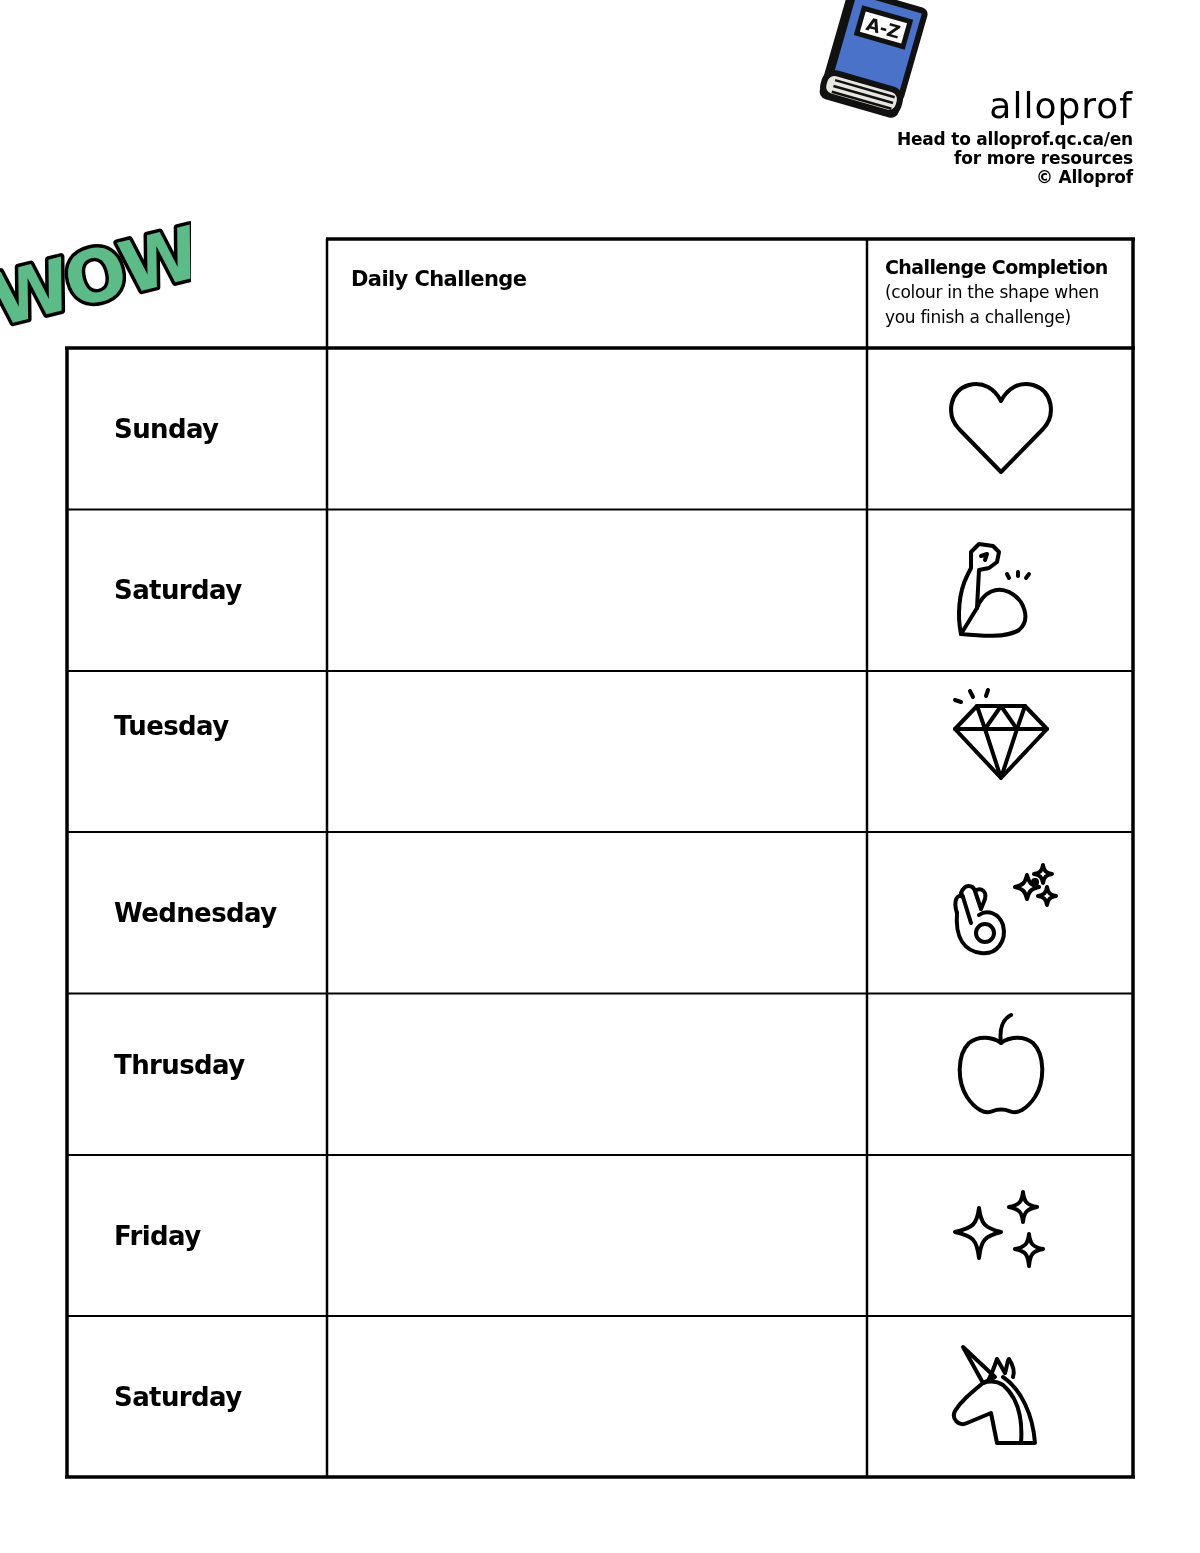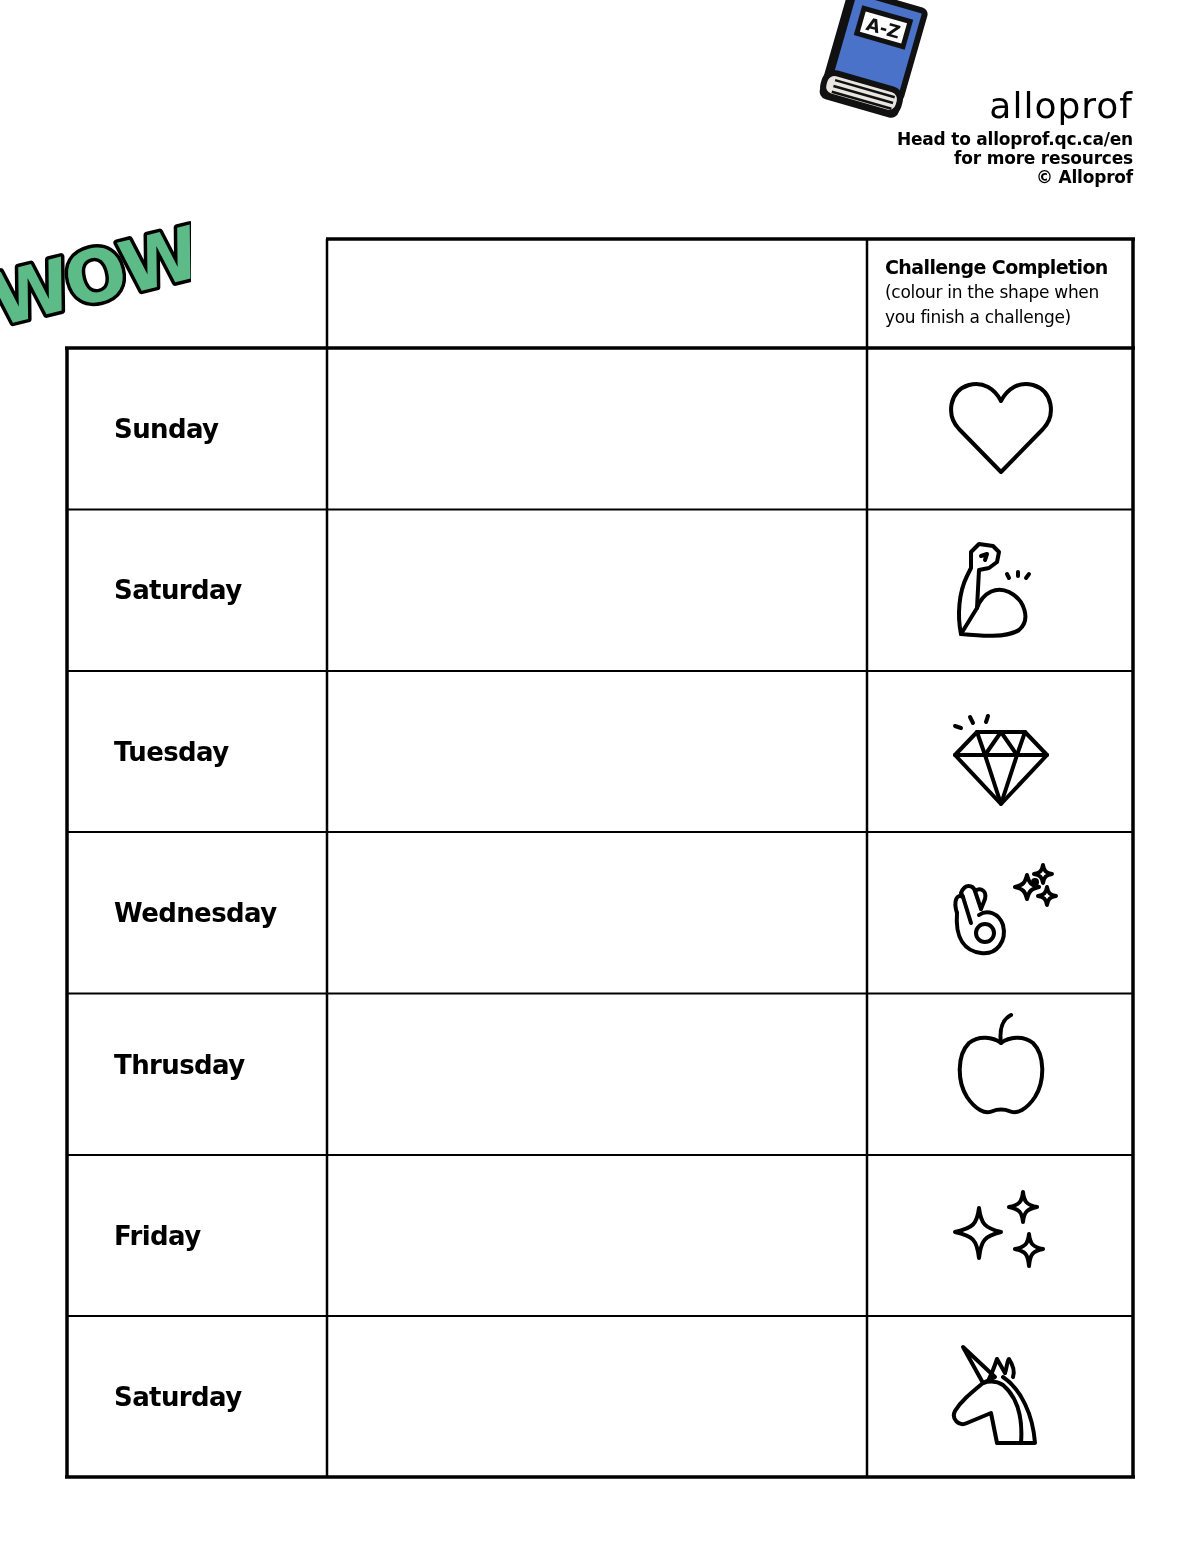--- a/index.html
+++ b/index.html
@@ -93,20 +93,21 @@
     <line x1="67" y1="832" x2="1133" y2="832" stroke-width="2"></line>
     <line x1="67" y1="993.5" x2="1133" y2="993.5" stroke-width="2"></line>
     <line x1="67" y1="1155" x2="1133" y2="1155" stroke-width="2"></line>
     <line x1="67" y1="1316" x2="1133" y2="1316" stroke-width="2"></line>
 
     <line x1="65" y1="1477" x2="1135" y2="1477" stroke-width="3.5"></line>
   </g>
 </svg>
 
 <div class="hdr hdr-daily">
+  <div class="hdr-title">Daily Challenge</div>
 </div>
 <div class="hdr hdr-completion">
   <div class="hdr-title">Challenge Completion</div>
   <div class="hdr-sub">(colour in the shape when</div>
   <div class="hdr-sub">you finish a challenge)</div>
 </div>
 
 <div class="row" style="top:348px">
   <div class="day-label">Sunday</div>
   <div class="daily-cell"></div>
@@ -127,21 +128,21 @@
         <path d="M36 78 C42 62 56 56 68 62 C84 70 90 90 78 100 C66 108 40 106 20 104 Z"></path>
         <path d="M40 26 L46 24 L44 30"></path>
         <line x1="66" y1="44" x2="68" y2="48"></line>
         <line x1="77" y1="42" x2="77" y2="46"></line>
         <line x1="88" y1="44" x2="85" y2="48"></line>
       </g>
     </svg>
   </div>
 </div>
 
-<div class="row" style="top:671px">
+<div class="row" style="top:645px">
   <div class="day-label">Tuesday</div>
   <div class="daily-cell"></div>
   <div class="shape-cell">
     <svg viewBox="0 0 120 120">
       <g fill="none" stroke="#000" stroke-width="4" stroke-linejoin="round" stroke-linecap="round">
         <path d="M14 63 L36 40 L84 40 L106 63 L60 112 Z"></path>
         <line x1="14" y1="63" x2="106" y2="63"></line>
         <path d="M36 40 L44 63 L60 112 L76 63 L84 40"></path>
         <path d="M44 63 L60 40 L76 63"></path>
         <line x1="14" y1="34" x2="20" y2="36"></line>

